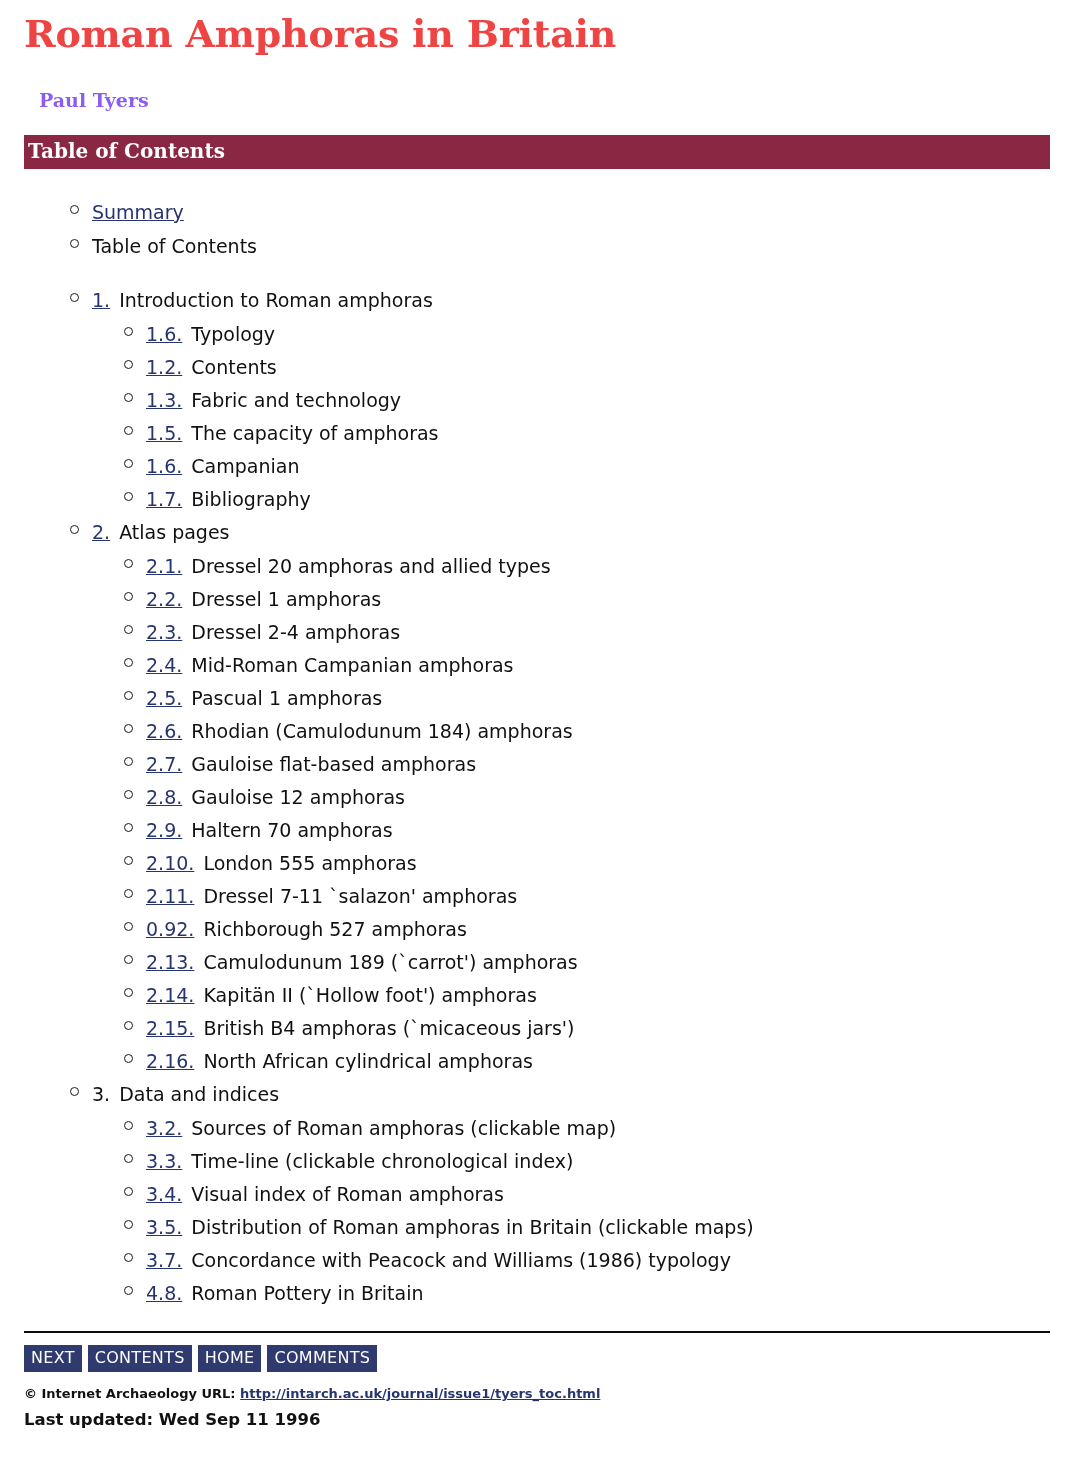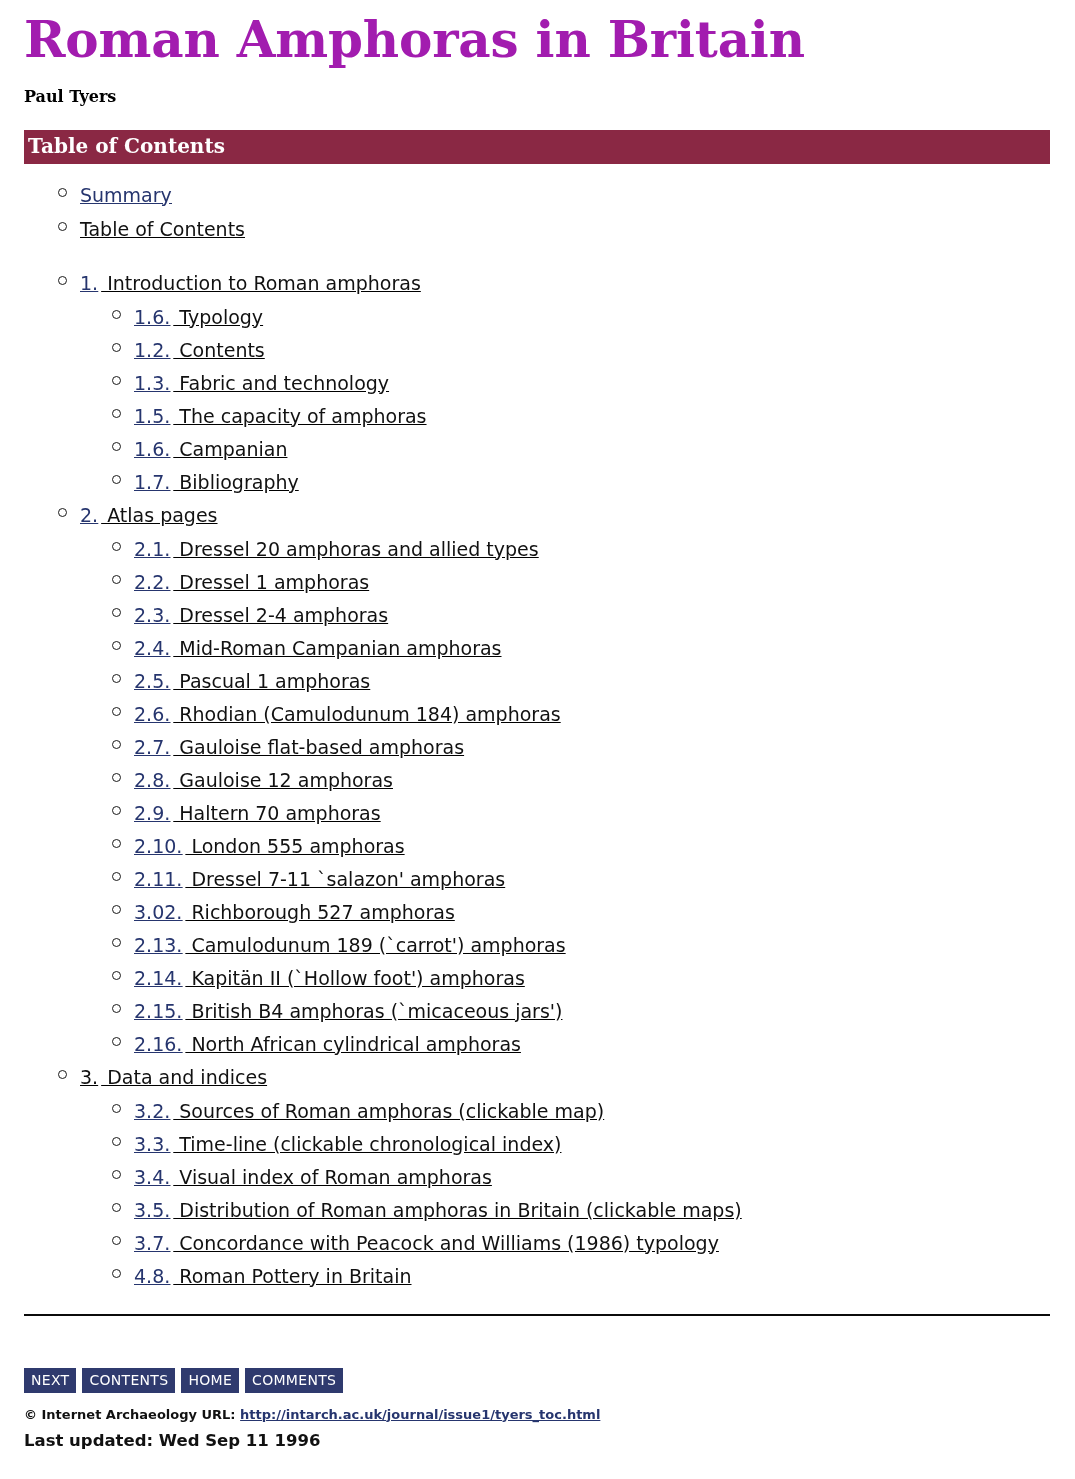--- a/index.html
+++ b/index.html
@@ -18,56 +18,55 @@
   .page {
     padding: 0 22px;
     box-sizing: border-box;
     width: 1075px;
   }
 
   
   .doc-title {
     font-family: "DejaVu Serif", "Liberation Serif", serif;
     font-weight: bold;
-    font-size: 50px;
+    font-size: 38px;
     line-height: 1.05;
-    color: #a21caf;
+    color: #ef4444;
     margin: 0;
     padding: 14px 0 0 2px;
     letter-spacing: -0.2px;
   }
   .doc-author {
     font-family: "DejaVu Serif", "Liberation Serif", serif;
     font-weight: bold;
-    font-size: 16px;
-    color: #000000;
-    margin: 0;
+    font-size: 19px;
+    color: #8b5cf6;
+    margin: 15px;
     padding: 20px 0 0 2px;
   }
 
   .section-bar {
     margin: 24px 0 0 2px;
     width: 1026px;
     background: #8a2844;
     color: #ffffff;
     font-family: "DejaVu Serif", "Liberation Serif", serif;
     font-weight: bold;
     font-size: 20px;
     line-height: 1;
     padding: 6px 0 8px 4px;
     box-sizing: border-box;
   }
 
   
   .toc {
-    margin: 4px;
+    margin: 16px;
     padding: 0;
     list-style: none;
     font-size: 19px;
-    text-decoration: underline;
   }
   .toc-top {
     padding-top: 18px;
   }
   .toc li {
     position: relative;
     line-height: 1.0;
   }
   .lvl1 {
     padding-left: 54px;
@@ -121,27 +120,26 @@
   }
   .navbar {
     margin: 12px 0 0 2px;
     display: flex;
     gap: 6px;
   }
   .navbtn {
     background: #2f3a6e;
     color: #ffffff;
     font-family: "DejaVu Sans", "Liberation Sans", sans-serif;
-    font-size: 14px;
+    font-size: 16px;
     line-height: 1;
     padding: 5px 7px 6px 7px;
     display: inline-block;
     text-decoration: none;
     letter-spacing: 0.3px;
-    margin-top: 40px;
   }
   .copy {
     margin: 14px 0 0 2px;
     font-size: 13px;
     font-weight: bold;
     color: #111111;
   }
   .copy a {
     color: #26356e;
     text-decoration: underline;
@@ -180,21 +178,21 @@
       <li class="lvl2"><span class="bullet"></span><a class="num" href="#">2.2.</a><span class="item-text"> Dressel 1 amphoras</span></li>
       <li class="lvl2"><span class="bullet"></span><a class="num" href="#">2.3.</a><span class="item-text"> Dressel 2-4 amphoras</span></li>
       <li class="lvl2"><span class="bullet"></span><a class="num" href="#">2.4.</a><span class="item-text"> Mid-Roman Campanian amphoras</span></li>
       <li class="lvl2"><span class="bullet"></span><a class="num" href="#">2.5.</a><span class="item-text"> Pascual 1 amphoras</span></li>
       <li class="lvl2"><span class="bullet"></span><a class="num" href="#">2.6.</a><span class="item-text"> Rhodian (Camulodunum 184) amphoras</span></li>
       <li class="lvl2"><span class="bullet"></span><a class="num" href="#">2.7.</a><span class="item-text"> Gauloise flat-based amphoras</span></li>
       <li class="lvl2"><span class="bullet"></span><a class="num" href="#">2.8.</a><span class="item-text"> Gauloise 12 amphoras</span></li>
       <li class="lvl2"><span class="bullet"></span><a class="num" href="#">2.9.</a><span class="item-text"> Haltern 70 amphoras</span></li>
       <li class="lvl2"><span class="bullet"></span><a class="num" href="#">2.10.</a><span class="item-text"> London 555 amphoras</span></li>
       <li class="lvl2"><span class="bullet"></span><a class="num" href="#">2.11.</a><span class="item-text"> Dressel 7-11 `salazon' amphoras</span></li>
-      <li class="lvl2"><span class="bullet"></span><a class="num" href="#">3.02.</a><span class="item-text"> Richborough 527 amphoras</span></li>
+      <li class="lvl2"><span class="bullet"></span><a class="num" href="#">0.92.</a><span class="item-text"> Richborough 527 amphoras</span></li>
       <li class="lvl2"><span class="bullet"></span><a class="num" href="#">2.13.</a><span class="item-text"> Camulodunum 189 (`carrot') amphoras</span></li>
       <li class="lvl2"><span class="bullet"></span><a class="num" href="#">2.14.</a><span class="item-text"> Kapitän II (`Hollow foot') amphoras</span></li>
       <li class="lvl2"><span class="bullet"></span><a class="num" href="#">2.15.</a><span class="item-text"> British B4 amphoras (`micaceous jars')</span></li>
       <li class="lvl2"><span class="bullet"></span><a class="num" href="#">2.16.</a><span class="item-text"> North African cylindrical amphoras</span></li>
       <li class="lvl1"><span class="bullet"></span><span class="num-plain">3.</span><span class="item-text"> Data and indices</span></li>
       <li class="lvl2"><span class="bullet"></span><a class="num" href="#">3.2.</a><span class="item-text"> Sources of Roman amphoras (clickable map)</span></li>
       <li class="lvl2"><span class="bullet"></span><a class="num" href="#">3.3.</a><span class="item-text"> Time-line (clickable chronological index)</span></li>
       <li class="lvl2"><span class="bullet"></span><a class="num" href="#">3.4.</a><span class="item-text"> Visual index of Roman amphoras</span></li>
       <li class="lvl2"><span class="bullet"></span><a class="num" href="#">3.5.</a><span class="item-text"> Distribution of Roman amphoras in Britain (clickable maps)</span></li>
       <li class="lvl2"><span class="bullet"></span><a class="num" href="#">3.7.</a><span class="item-text"> Concordance with Peacock and Williams (1986) typology</span></li>

